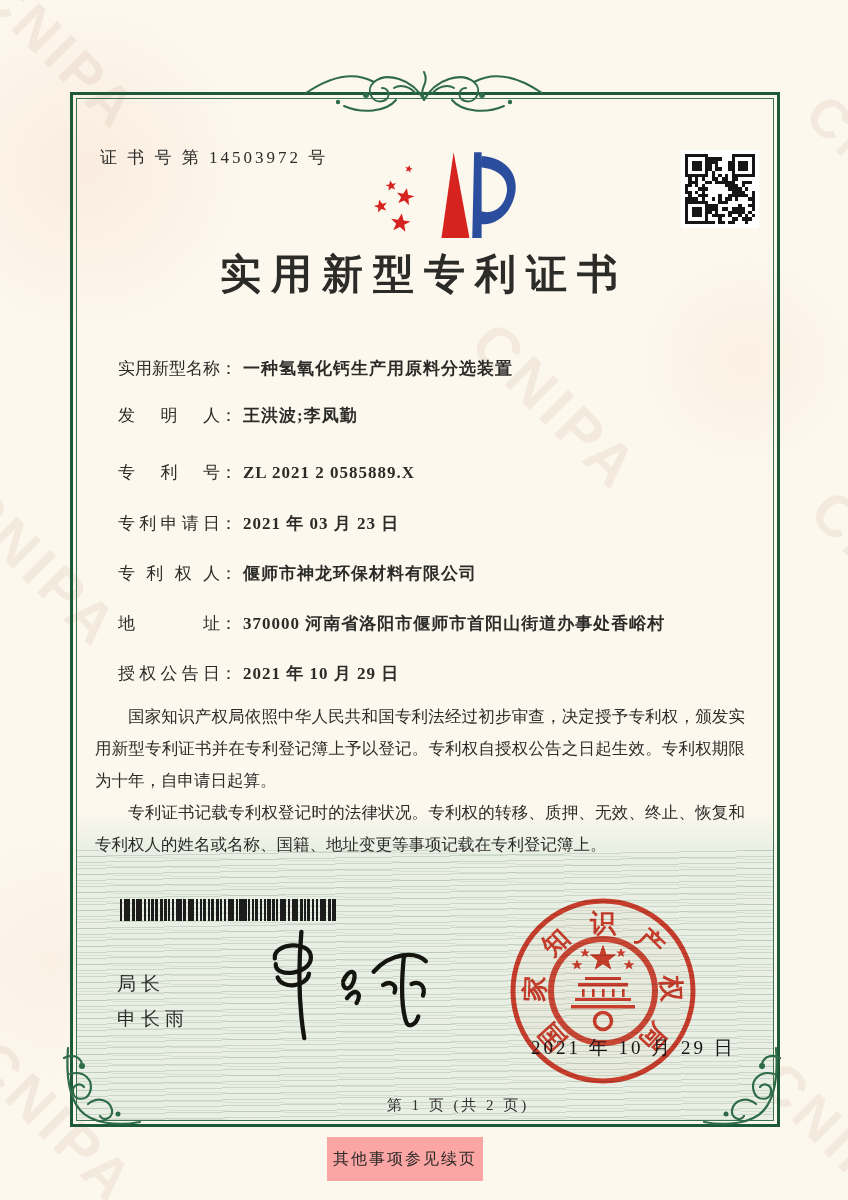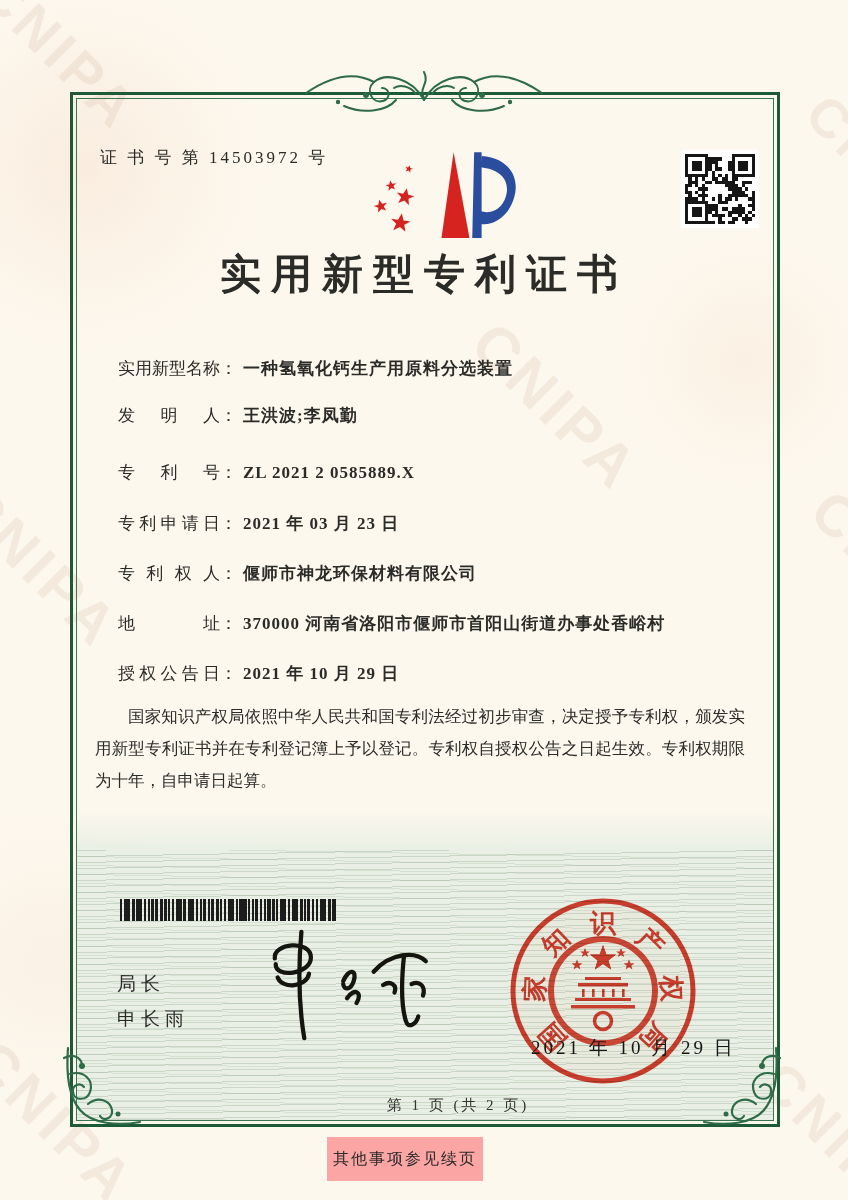--- a/index.html
+++ b/index.html
@@ -398,20 +398,21 @@
 </div>
 <div class="row" style="top:612px;">
   <span class="lbl">地址</span><span class="colon">：</span><span class="val">370000 河南省洛阳市偃师市首阳山街道办事处香峪村</span>
 </div>
 <div class="row" style="top:662px;width:660px;">
   <span class="lbl">授权公告日</span><span class="colon">：</span><span class="val">2021 年 10 月 29 日</span>
 </div>
 
 <div class="paras">
   <p>国家知识产权局依照中华人民共和国专利法经过初步审查，决定授予专利权，颁发实用新型专利证书并在专利登记簿上予以登记。专利权自授权公告之日起生效。专利权期限为十年，自申请日起算。</p>
+  <p>专利证书记载专利权登记时的法律状况。专利权的转移、质押、无效、终止、恢复和专利权人的姓名或名称、国籍、地址变更等事项记载在专利登记簿上。</p>
 </div>
 
 <div class="barcode"></div>
 
 <div class="sig-title">局长</div>
 <div class="sig-name">申长雨</div>
 
 <svg class="signature" width="190" height="118" viewBox="0 0 200 124">
   <g stroke="#15150f" stroke-width="4.5" fill="none" stroke-linecap="round" stroke-linejoin="round">
     <path d="M52,6 C49,40 49,82 55,118"></path>

